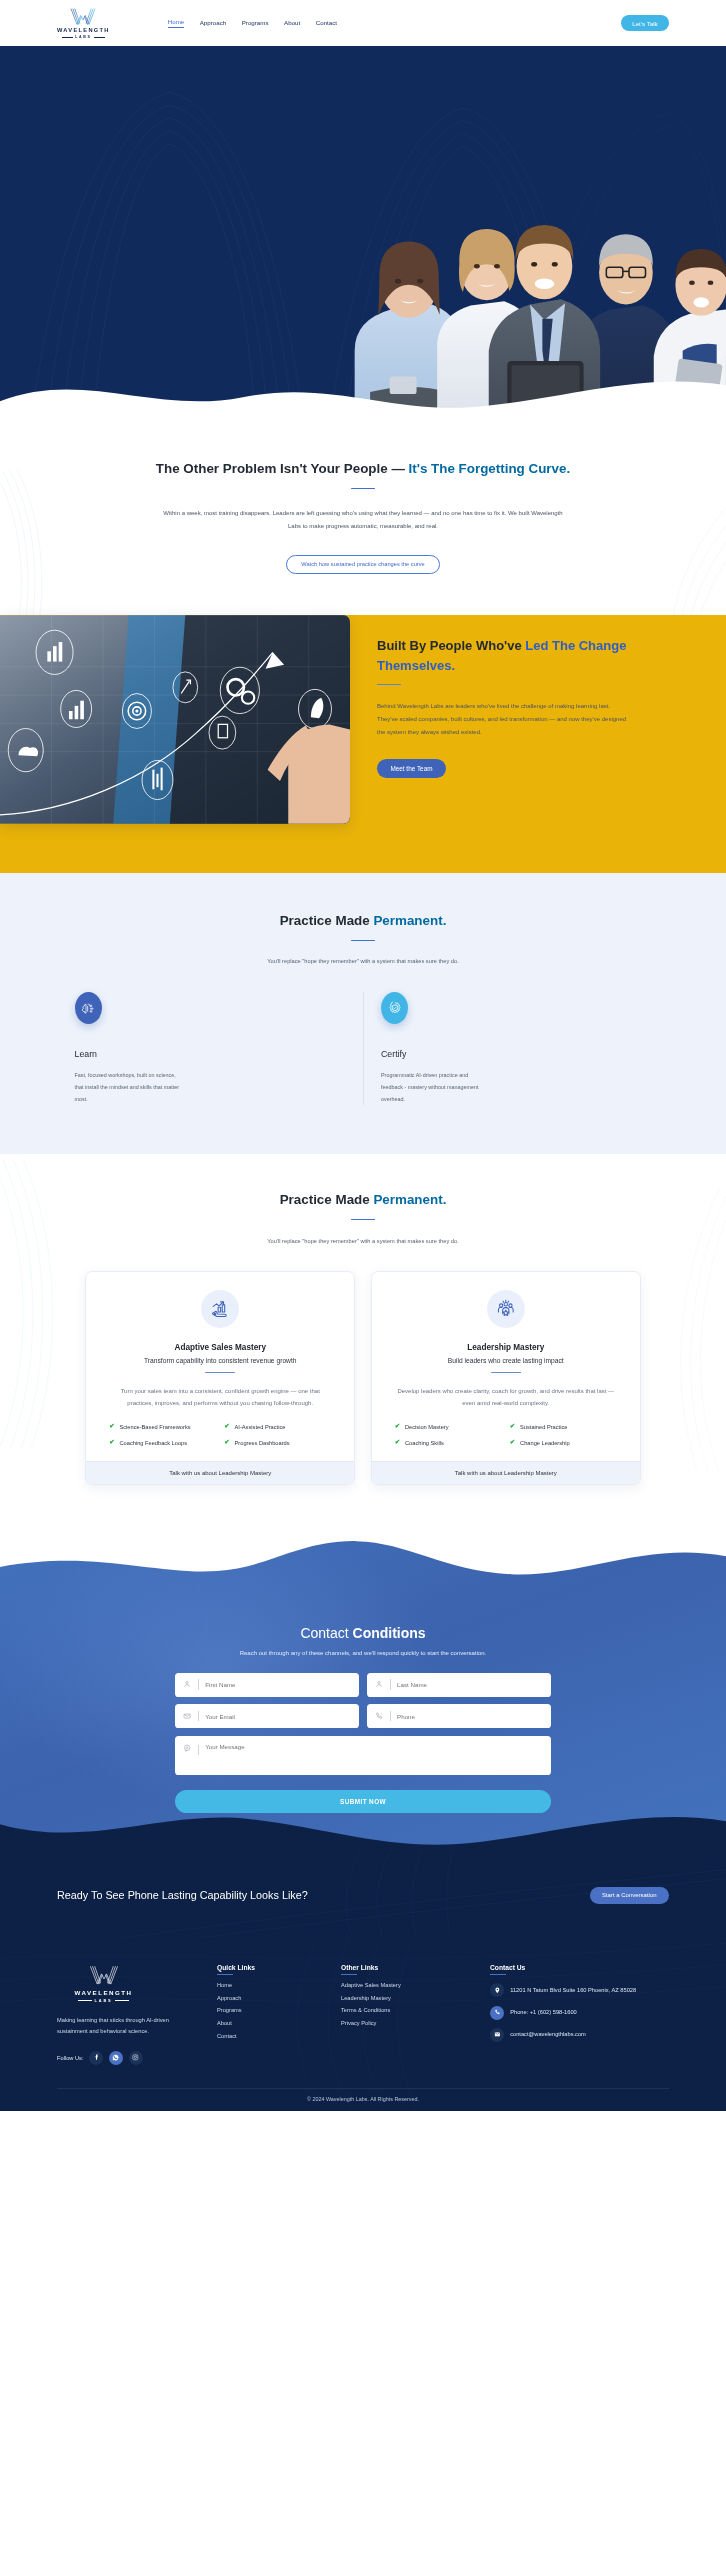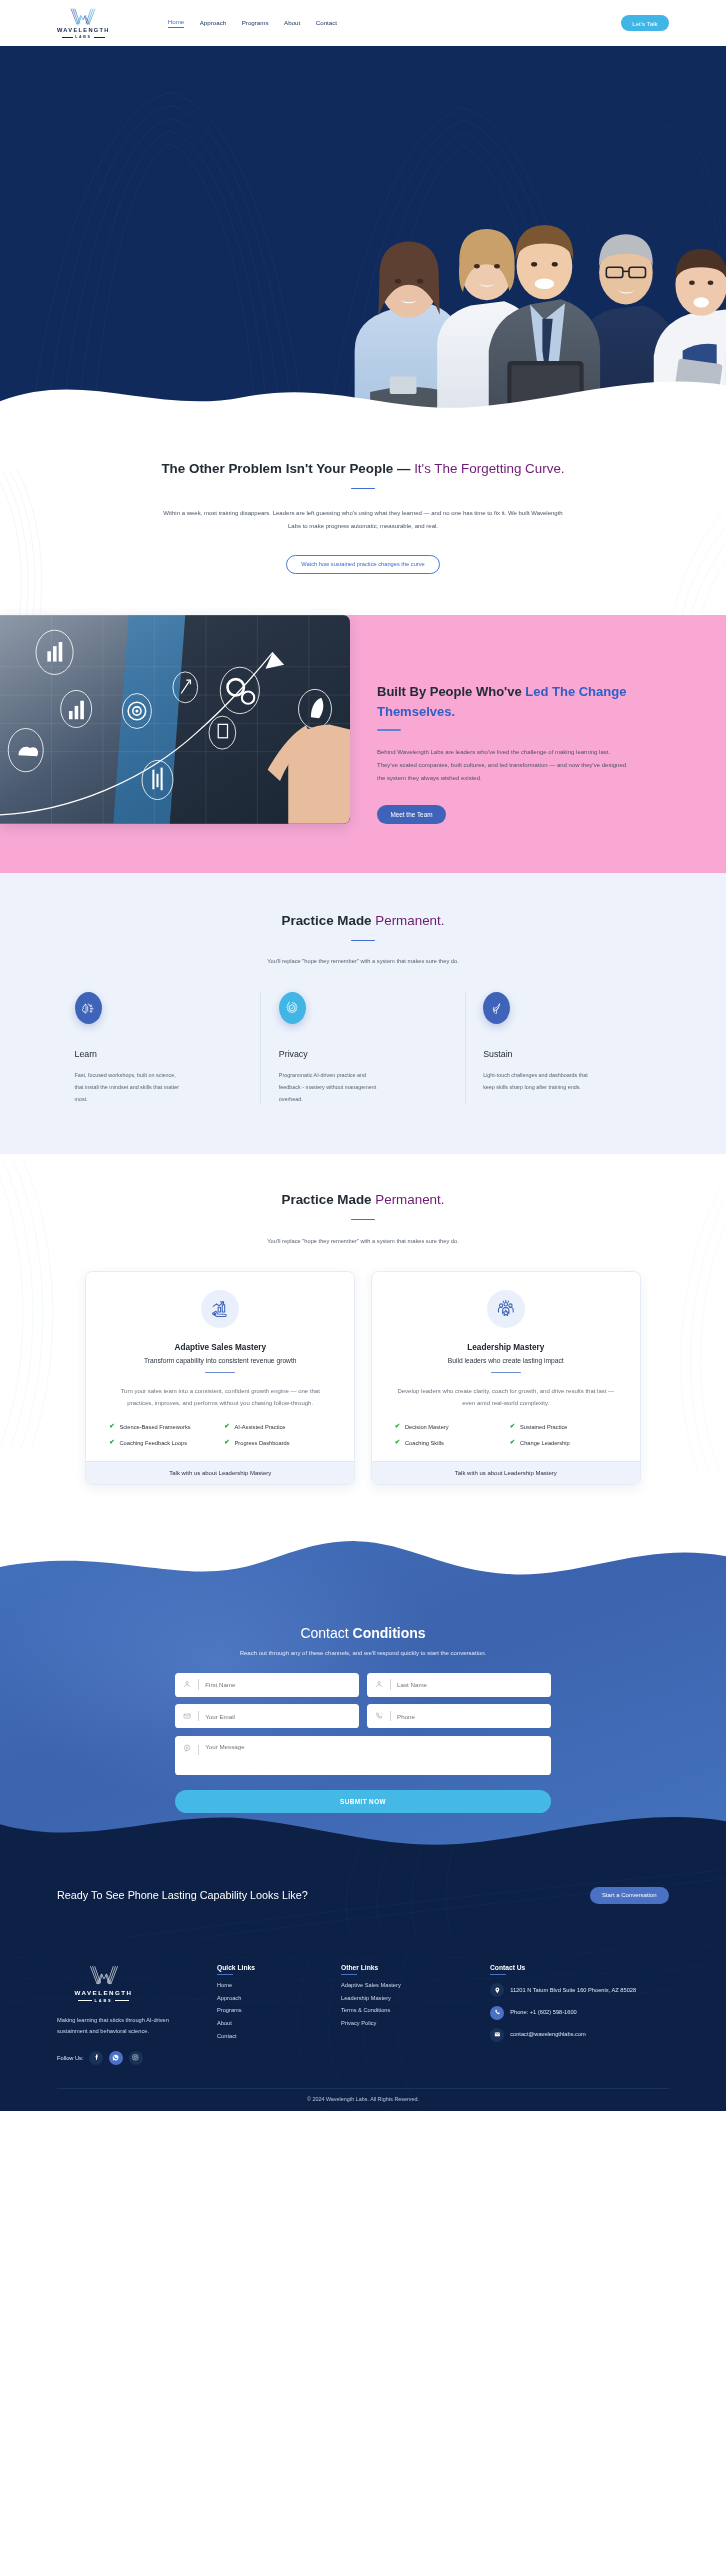--- a/index.html
+++ b/index.html
@@ -45,33 +45,33 @@
   .btn-primary {
     background:#3f63b8; color:#fff; border:none; border-radius:12.4px;
     font-size:6.4px; padding:6.2px 13.4px; cursor:pointer; font-family:"Liberation Sans",sans-serif;
   }
   .hero-photo { position:absolute; right:0; top:15.5px; width:392px; height:361px; z-index:3; }
   .hero-bottom-wave { position:absolute; left:0; right:0; bottom:-1px; z-index:8; }
 
   
   .sec-problem { background:#fff; padding:37px 0 41px; text-align:center; position:relative; }
   .h2 { font-size:13.4px; line-height:1.45; font-weight:600; color:#232b34; }
-  .h2 .accent { color:#701a75; font-weight:400;margin-top:44px; }
+  .h2 .accent { color:#0369a1; font-weight:700;margin-top:44px; }
   .rule-blue { width:24px; height:1.3px; background:#3f6fd4; margin:9.3px auto 0; border-radius:1px;}
   .lead { max-width:407px; margin:17.5px auto 0; font-size:6px; line-height:2.2; color:#4a5462;}
   .pill-outline {
     margin:21.6px auto 0; display:inline-block; border:0.5px solid #4a7ada; color:#3a6ad2;
     border-radius:11.3px; font-size:5.7px; padding:5.7px 14.4px; background:#fff; cursor:pointer;
     font-family:"Liberation Sans",sans-serif;
   }
   .swirl-left { position:absolute; left:-10.3px; top:46px; width:67px; height:216px; opacity:.55; }
   .swirl-right { position:absolute; right:-31px; top:62px; width:175px; height:216px; opacity:.45; }
 
   
-  .sec-built { display:flex; align-items:flex-end; position:relative; background:#f9a8d4; padding-bottom:49px; }
+  .sec-built { display:flex; align-items:flex-start; position:relative; background:#eab308; padding-bottom:49px; }
   .built-img {
     width:350px; height:209px; border-radius:0 7.2px 7.2px 0; overflow:hidden; flex:none;
     box-shadow:0 3.1px 12.4px rgba(20,40,80,.14);
   }
   .built-txt { padding:21.6px 57px 0 27px; }
   .built-h2 { font-size:13px; line-height:1.5; font-weight:600; color:#232b34; }
   .built-h2 .accent { color:#2f5fc4; font-weight:700; }
   .rule-left { width:24px; height:1.3px; background:#5b84d6; margin:8.2px 0 0; border-radius:1px;}
   .built-p { margin-top:15.5px; font-size:6px; line-height:2.15; color:#4a5462; max-width:252px;}
   .built-btn { margin-top:19.6px; }
@@ -445,33 +445,22 @@
         <p class="pillar-p">Fast, focused workshops, built on science, that install the mindset and skills that matter most.</p>
       </div>
       <div class="pillar">
         <div class="pillar-ic cyan">
           <svg width="14" height="14" viewBox="0 0 24 24" fill="none" stroke="#fff" stroke-width="1.4">
             <path d="M12 2.4l2 1.5 2.4-.5.9 2.3 2.2 1.1-.5 2.4 1.5 2-1.5 2 .5 2.4-2.2 1.1-.9 2.3-2.4-.5-2 1.5-2-1.5-2.4.5-.9-2.3-2.2-1.1.5-2.4-1.5-2 1.5-2-.5-2.4L6.7 3.4l.9-2.3"></path>
             <circle cx="12" cy="11.6" r="5"></circle>
               <path d="M9.8 11.6l1.6 1.7 3-3.3"></path>
           </svg>
         </div>
-        <h3 class="pillar-h3">Privacy</h3>
+        <h3 class="pillar-h3">Certify</h3>
         <p class="pillar-p">Programmatic AI-driven practice and feedback - mastery without management overhead.</p>
-      </div>
-      <div class="pillar">
-        <div class="pillar-ic navy">
-          <svg width="13.4" height="13.4" viewBox="0 0 24 24" fill="none" stroke="#fff" stroke-width="1.4">
-            <path d="M17 3c-1 5-4 6-6.5 7.2C8 11.4 7 13.6 8 16c4-1 7-4 8-8z"></path>
-            <path d="M12 21c-1-5 0-8 2-10"></path>
-              <path d="M10 21c-4-3-5-8-3-12"></path>
-          </svg>
-        </div>
-        <h3 class="pillar-h3">Sustain</h3>
-        <p class="pillar-p">Light-touch challenges and dashboards that keep skills sharp long after training ends.</p>
       </div>
     </div>
   </div>
 
   <div class="sec-programs">
     <svg class="swirl-left" style="top:5.2px;left:-15.5px;width:98px;height:289px" viewBox="0 0 190 560">
       <g fill="none" stroke="#d4ecf6" stroke-width="1">
         <path d="M14 0 C84 150 96 380 30 556"></path>
           <path d="M34 0 C104 154 114 382 50 558"></path>
         <path d="M54 0 C124 158 132 384 70 560"></path>

